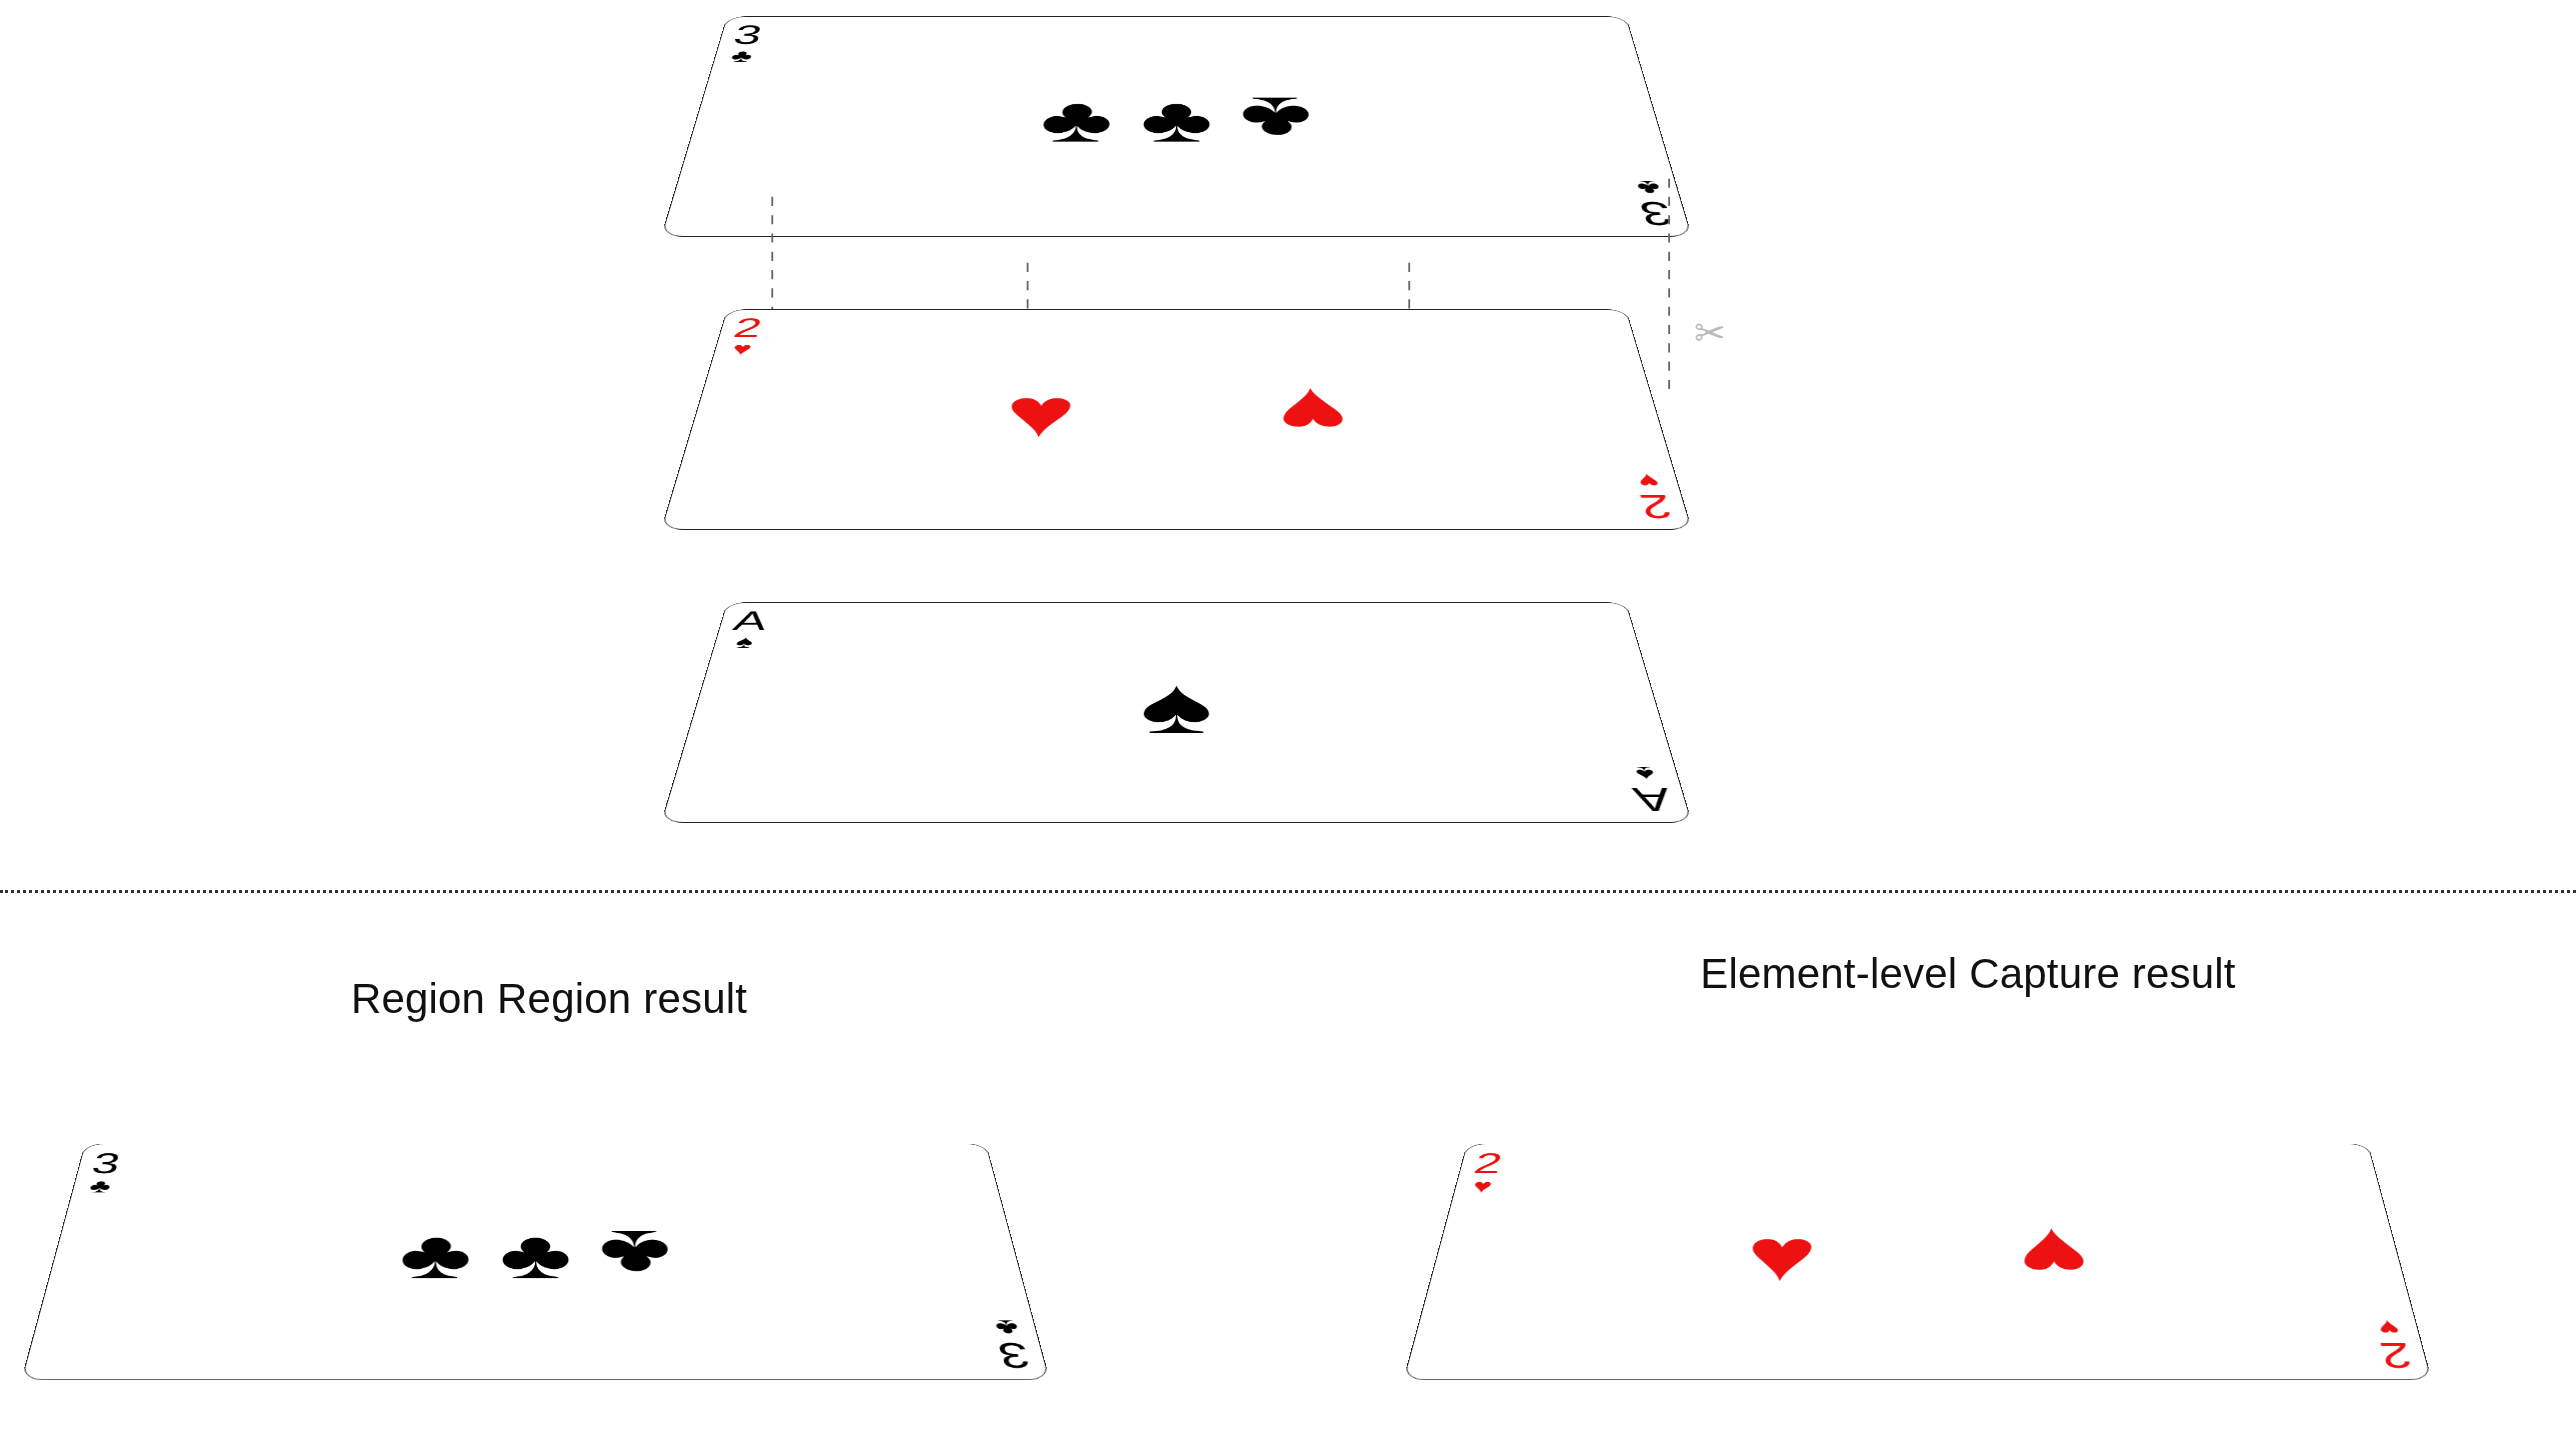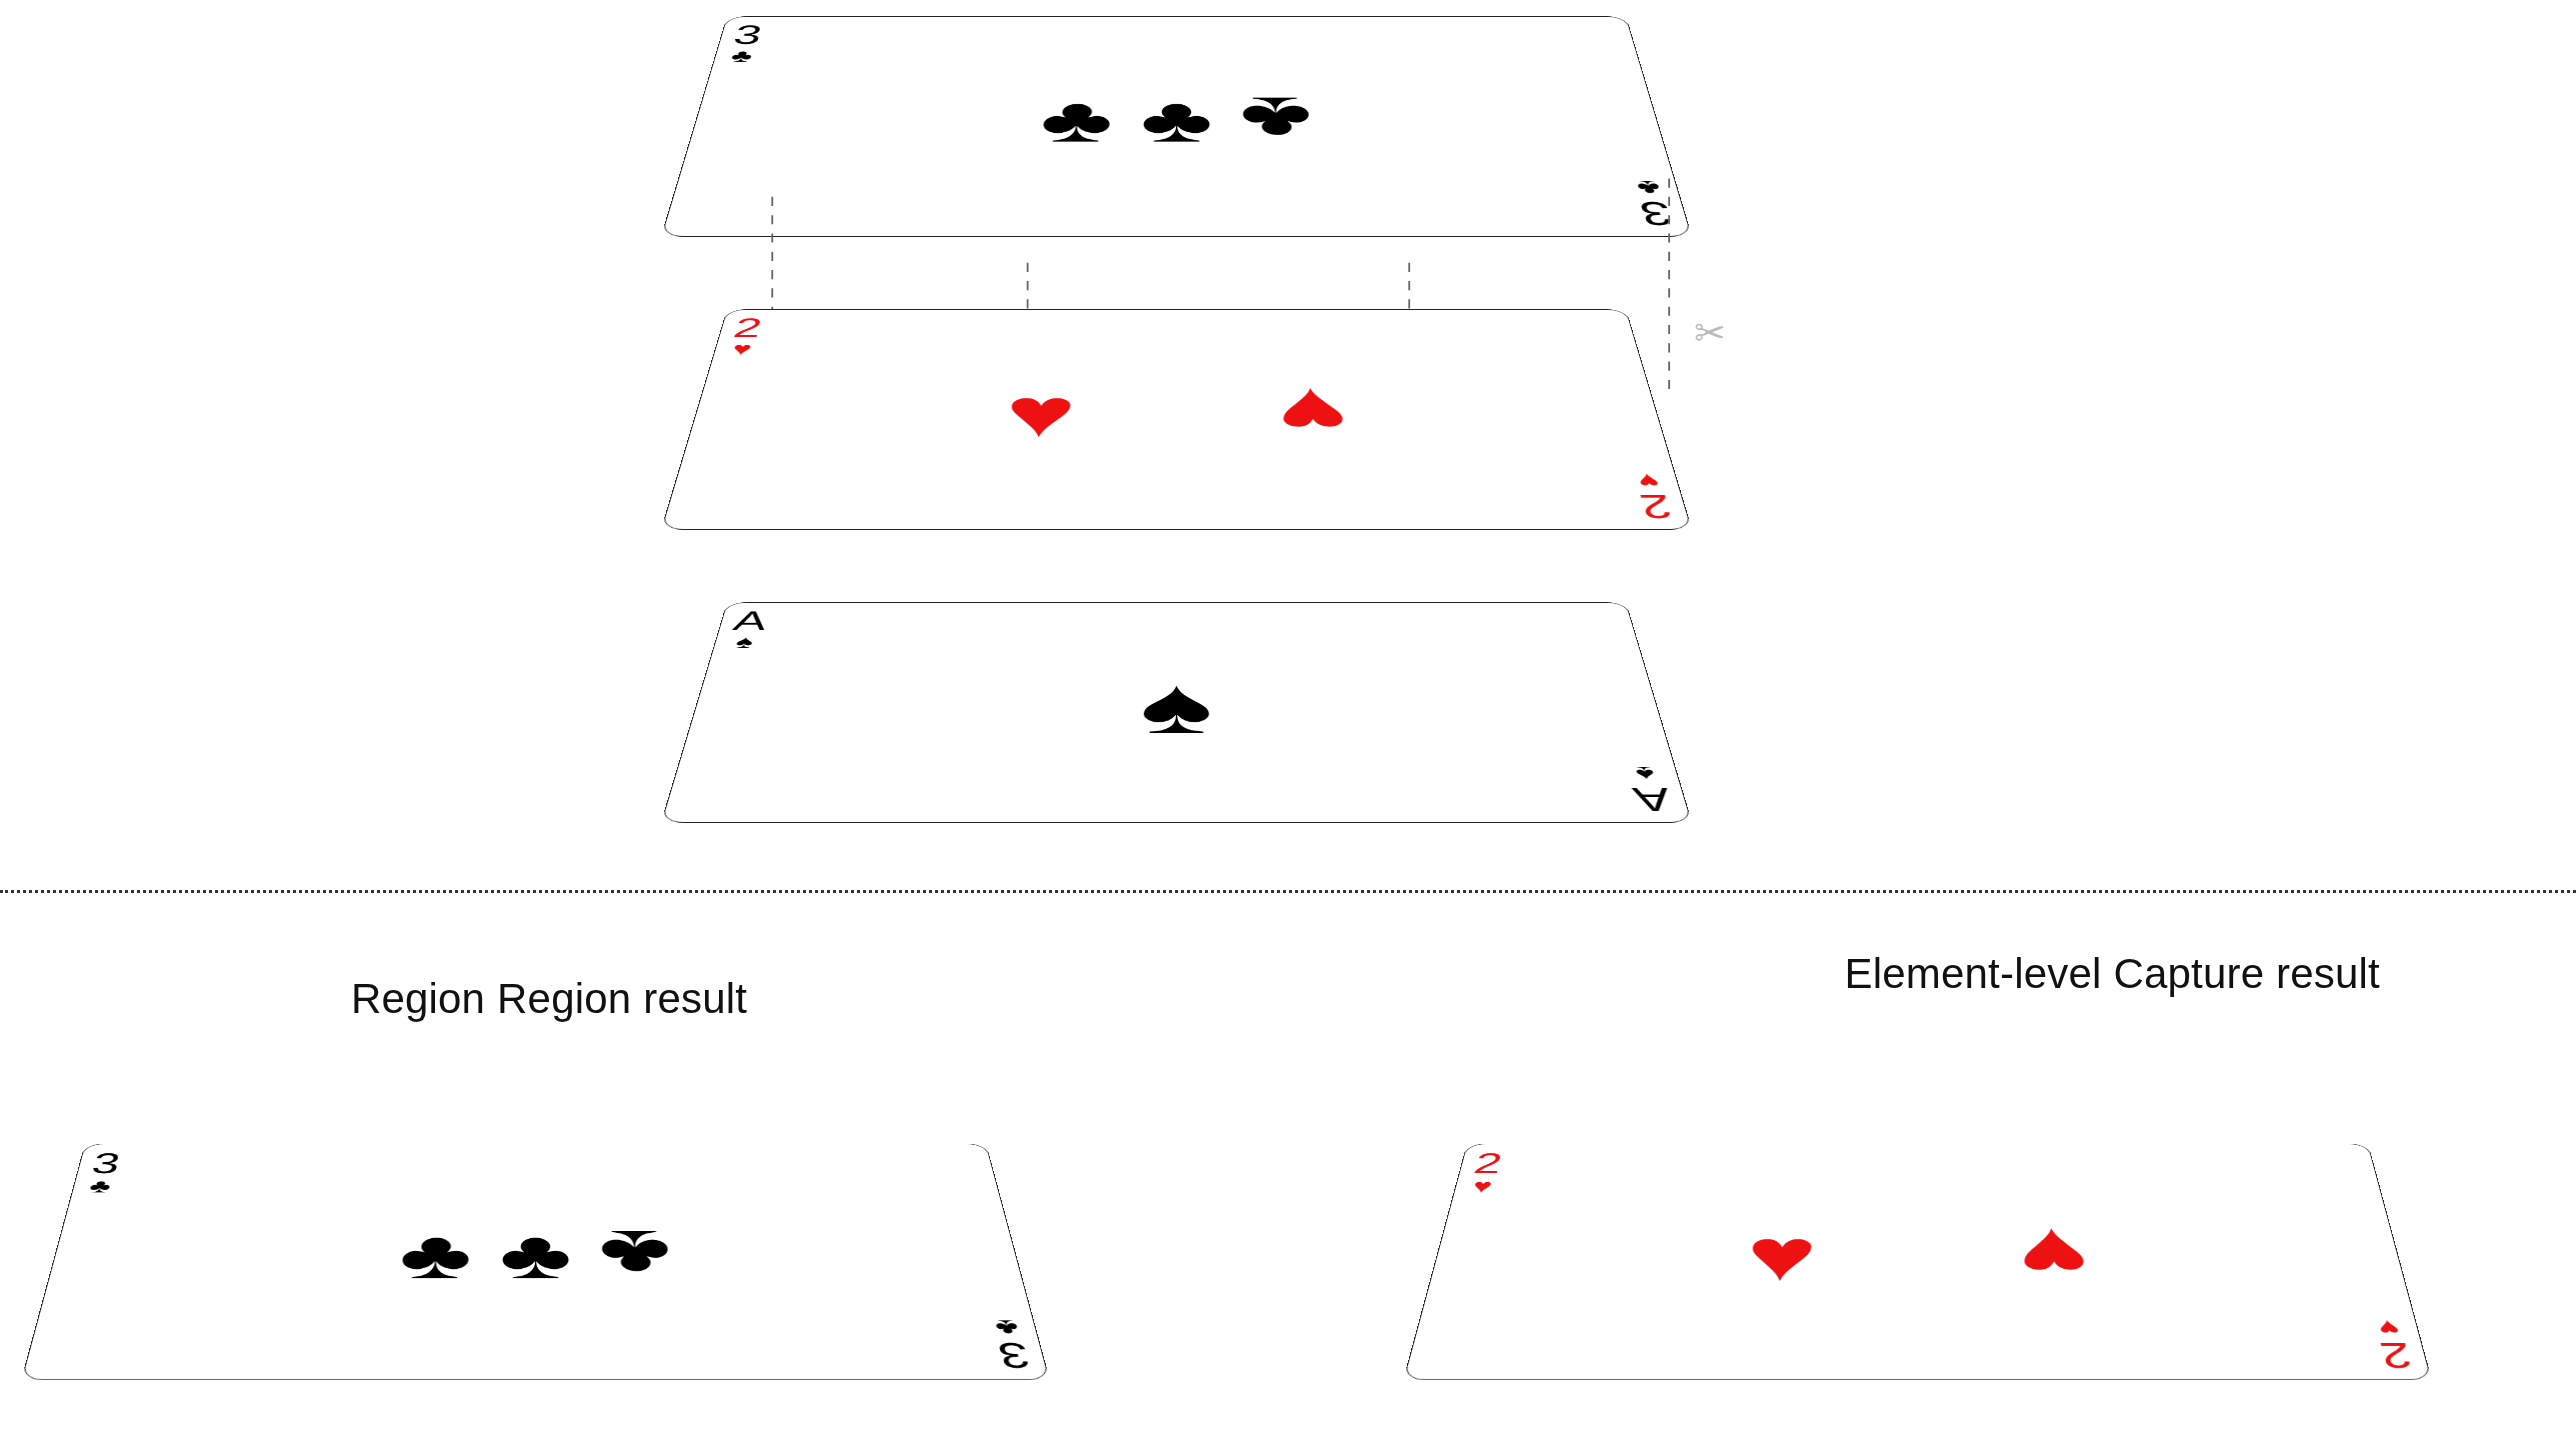--- a/index.html
+++ b/index.html
@@ -56,21 +56,21 @@
     left: 0; right: 0;
     border-top: 3.7px dotted #333;
   }
   .caption {
     position: absolute;
     text-align: center;
     font-size: 42px;
     letter-spacing: 0.2px;
     color: #111;
   }
-  .caption .sub { display: block; text-align: right; }
+  .caption .sub { display: block; }
 
   .scissors {
     position: absolute;
     font-size: 38px;
     color: #bbb;
     transform: rotate(0deg);
   }
 
   .red { color: #e11; }
   .black { color: #000; }

